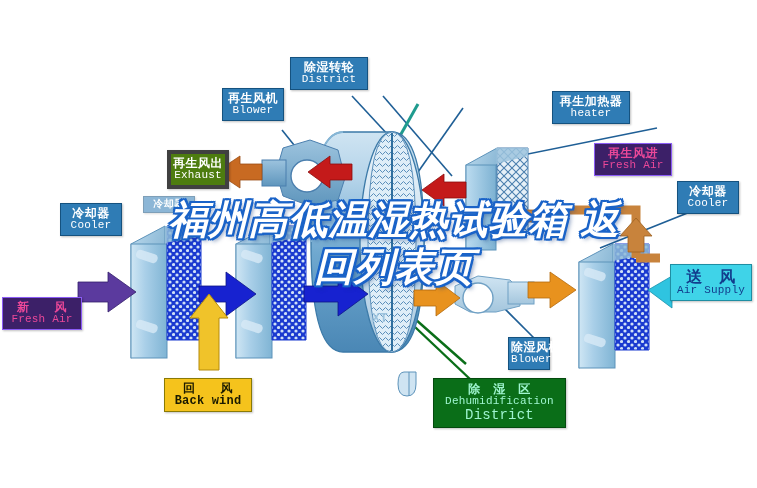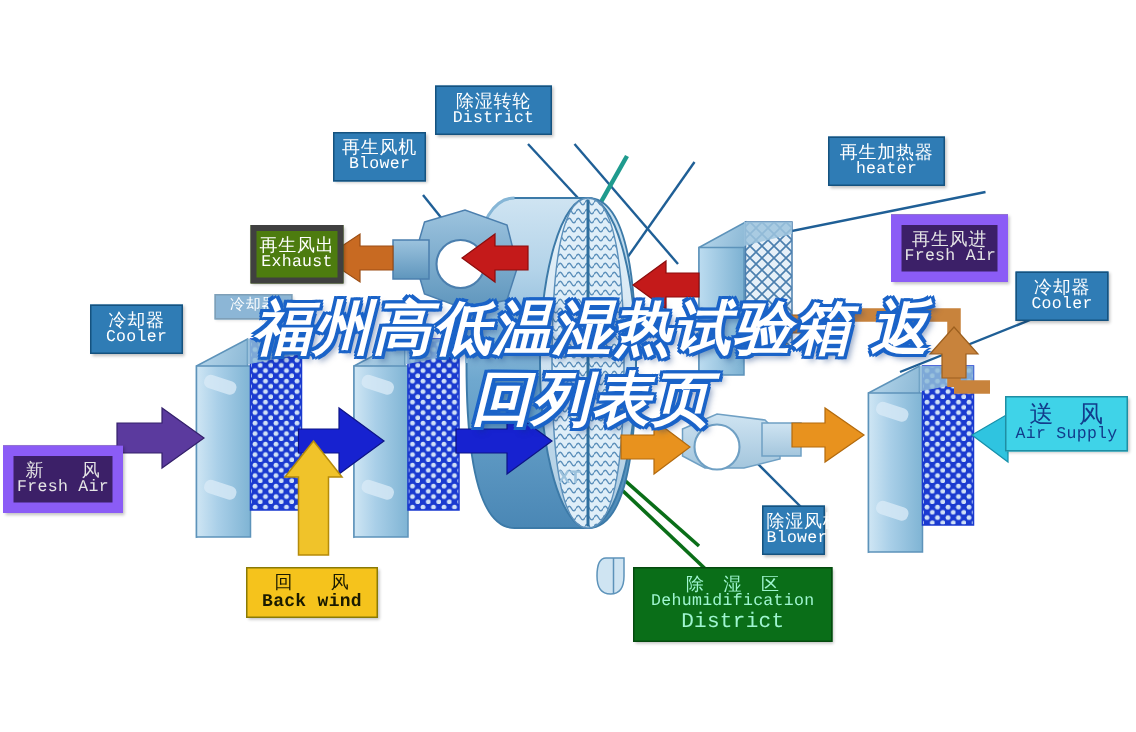--- a/index.html
+++ b/index.html
@@ -3,31 +3,31 @@
 <meta charset="utf-8">
 <style>
   html,body{margin:0;padding:0;background:#ffffff;}
   body{width:757px;height:488px;overflow:hidden;
        font-family:"Liberation Sans","DejaVu Sans",sans-serif;}
   #stage{position:relative;width:757px;height:488px;background:#ffffff;overflow:hidden;}
 
   
   .lbl{position:absolute;box-sizing:border-box;text-align:center;
        line-height:1.08;white-space:nowrap;z-index:40;}
-  .lbl .cn{display:block;font-weight:normal;letter-spacing:.5px;}
+  .lbl .cn{display:block;font-weight:bold;letter-spacing:.5px;}
   .lbl .en{display:block;font-family:"Liberation Mono","DejaVu Sans Mono",monospace;
            letter-spacing:.2px;}
 
   .lbl-blue{background:#2f7cb5;color:#ffffff;border:1px solid #15527f;
             box-shadow:1px 1px 2px rgba(0,0,0,.25);}
   .lbl-orange{background:#4d7c0f;color:#ffffff;border:4px solid #404040;
             box-shadow:1px 1px 2px rgba(0,0,0,.25);}
   .lbl-teal{background:#1f9b8e;color:#173a8f;border:1px solid #0d6a60;
             box-shadow:1px 1px 2px rgba(0,0,0,.25);}
-  .lbl-purple{background:#3c2068;color:#e5e5e5;border:7px solid #8b5cf6;
+  .lbl-purple{background:#3c2068;color:#ec4899;border:1px solid #8b5cf6;
             box-shadow:1px 1px 2px rgba(0,0,0,.25);}
   .lbl-cyan{background:#3fd3e8;color:#123c8c;border:1px solid #1f8ea3;
             box-shadow:1px 1px 2px rgba(0,0,0,.25);}
   .lbl-green{background:#0a6e18;color:#9ff5d0;border:1px solid #044a0e;
             box-shadow:1px 1px 2px rgba(0,0,0,.25);}
   .lbl-yellow{background:#f5c31c;color:#1a1a00;border:1px solid #8a7a05;
             box-shadow:1px 1px 2px rgba(0,0,0,.25);}
 
   svg.art{position:absolute;left:0;top:0;width:757px;height:488px;}
 
@@ -273,21 +273,21 @@
   <div class="lbl lbl-cyan" style="left:670px;top:264px;width:82px;padding:3px 2px;">
     <span class="cn" style="font-size:16px">送　风</span>
     <span class="en" style="font-size:11px">Air Supply</span>
   </div>
 
   <div class="lbl lbl-blue" style="left:508px;top:337px;width:42px;padding:3px 2px;">
     <span class="cn" style="font-size:12px">除湿风机</span>
     <span class="en" style="font-size:11px">Blower</span>
   </div>
 
-  <div class="lbl lbl-green" style="left:422px;top:378px;width:133px;padding:4px 2px;">
+  <div class="lbl lbl-green" style="left:433px;top:378px;width:133px;padding:4px 2px;">
     <span class="cn" style="font-size:12px">除　湿　区</span>
     <span class="en" style="font-size:11px">Dehumidification</span>
     <span class="en" style="font-size:14px">District</span>
   </div>
 
   <div id="overlay">
     <span class="line">福州高低温湿热试验箱 返</span>
     <span class="line">回列表页</span>
   </div>
 

